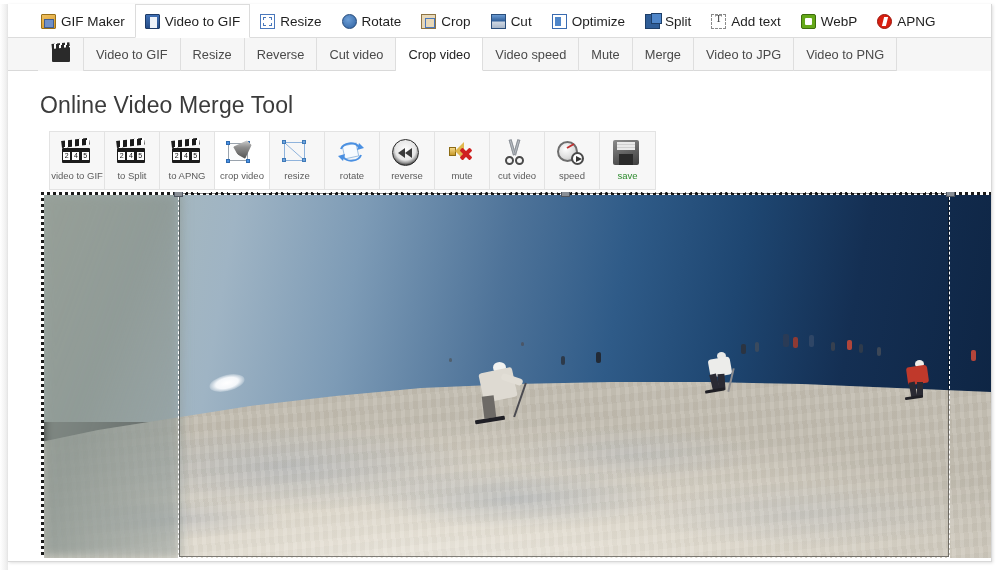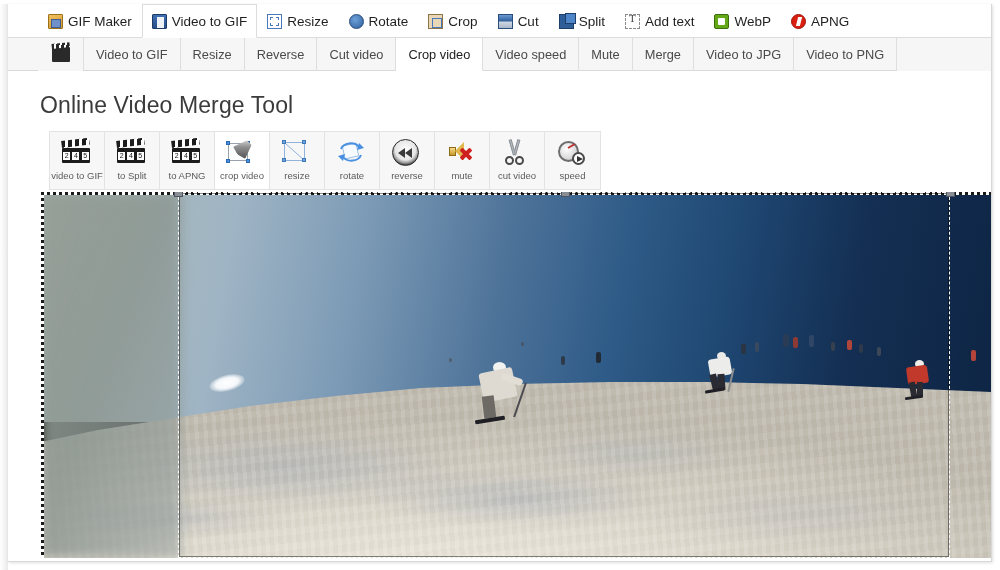--- a/index.html
+++ b/index.html
@@ -40,21 +40,21 @@
 
   
   .topnav {
     position: absolute;
     left: 0; top: 0;
     width: 984px; height: 34px;
     background: #ffffff;
     border-bottom: 1px solid #dcdcdc;
     display: flex;
     align-items: stretch;
-    padding-left: 30px;
+    padding-left: 23px;
     white-space: nowrap;
   }
   .topnav-item {
     display: inline-flex;
     align-items: center;
     gap: 5px;
     padding: 0 9px;
     font-size: 13.5px;
     color: #1f1f1f;
     height: 34px;
@@ -525,20 +525,24 @@
       </div>
       <div class="topnav-item">
         <span class="ic ic-crop"></span>
         <span>Crop</span>
       </div>
       <div class="topnav-item">
         <span class="ic ic-cut"></span>
         <span>Cut</span>
       </div>
       <div class="topnav-item">
+        <span class="ic ic-optimize"></span>
+        <span>Optimize</span>
+      </div>
+      <div class="topnav-item">
         <span class="ic ic-split"></span>
         <span>Split</span>
       </div>
       <div class="topnav-item">
         <span class="ic ic-addtext"></span>
         <span>Add text</span>
       </div>
       <div class="topnav-item">
         <span class="ic ic-webp"></span>
         <span>WebP</span>
@@ -714,20 +718,30 @@
           <div class="ti-speed">
             <div class="dial"></div>
               <div class="needle"></div>
               <div class="play"></div>
           </div>
         </div>
         <div class="tool-lbl">speed</div>
       </div>
 
 
+      <div class="tool save">
+        <div class="tool-ico">
+          <div class="ti-save">
+              <div class="body"></div>
+              <div class="lbl"></div>
+              <div class="shut"></div>
+            </div>
+        </div>
+        <div class="tool-lbl">save</div>
+      </div>
 
     </div>
 
     <div class="video-area">
 
       <div class="video-img">
         <div class="sky"></div>
         <div class="snow"></div>
         <div class="snow-shade1"></div>
         <div class="snow-tex"></div>

